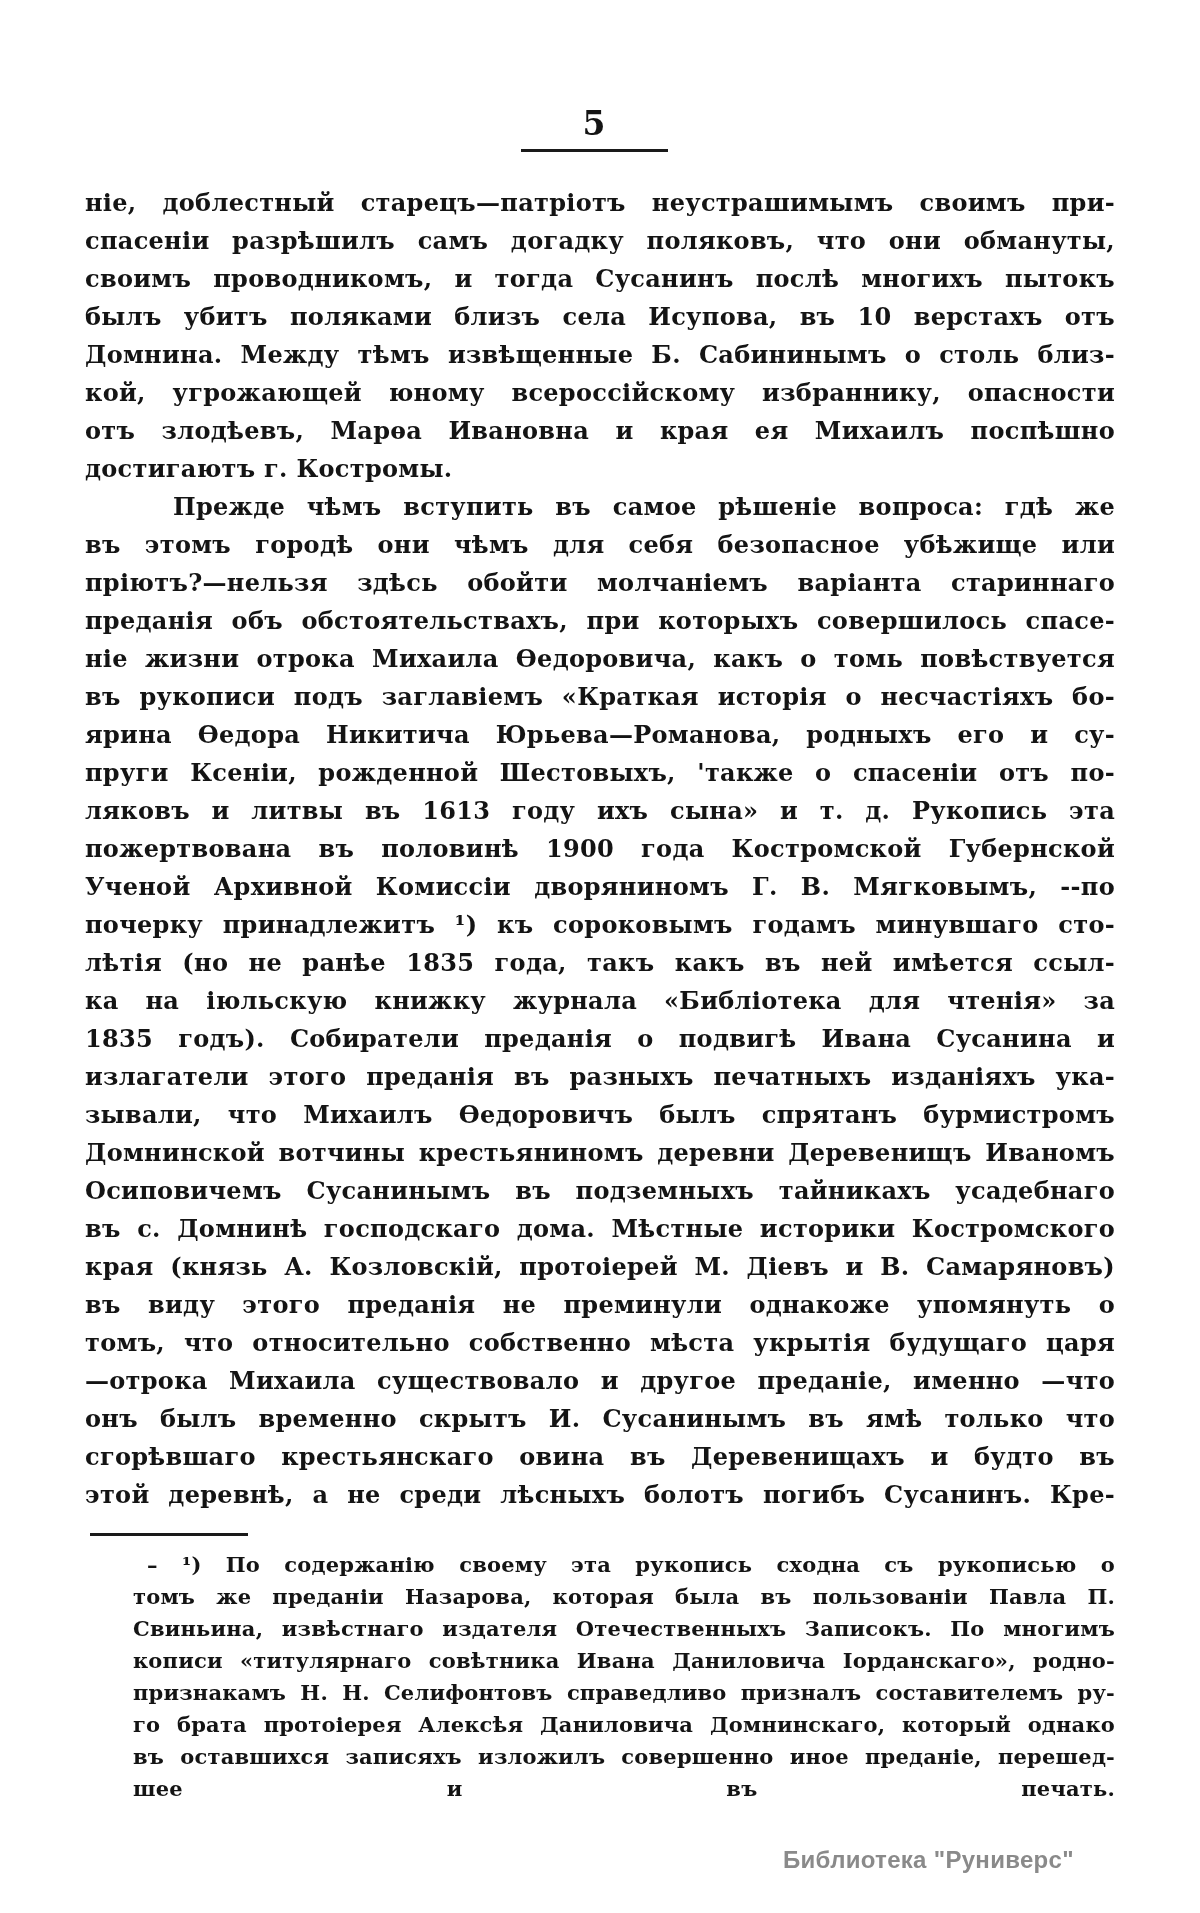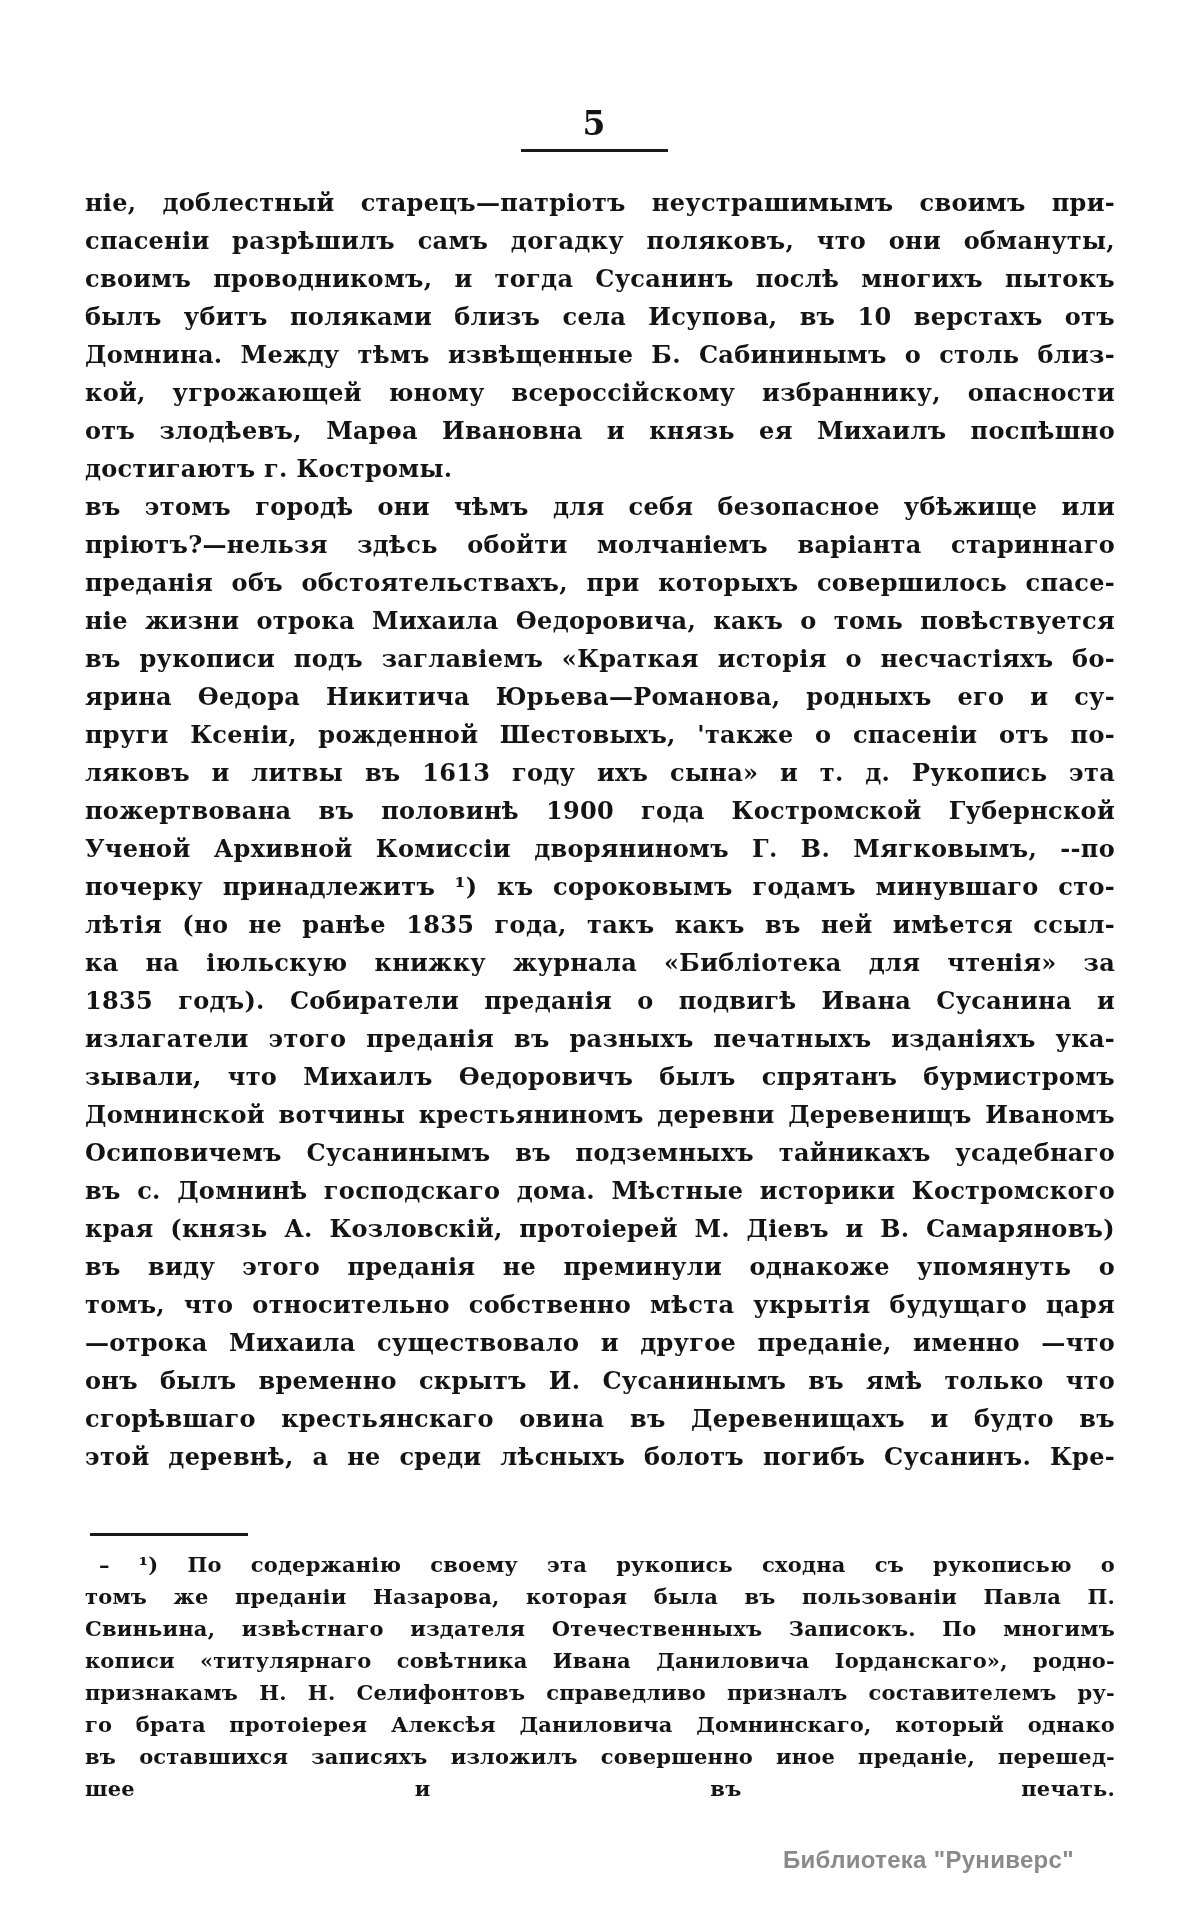--- a/index.html
+++ b/index.html
@@ -72,20 +72,21 @@
     font-size: 21px;
     font-weight: 700;
     letter-spacing: 0.2px;
   }
   .footnote .line {
     height: 32px;
     line-height: 32px;
     text-align: justify;
     text-align-last: justify;
     overflow: hidden;
+    margin-left: 48px;
   }
   .footnote .line.indent {
     text-indent: 14px;
   }
   .watermark {
     position: absolute;
     top: 1846px;
     left: 783px;
     font-family: "Liberation Sans", sans-serif;
     font-size: 24px;
@@ -103,22 +104,23 @@
 
   <div class="page-number-rule"></div>
 
   <div class="main-text">
       <div class="line">ніе, доблестный старецъ—патріотъ неустрашимымъ своимъ при-</div>
       <div class="line">спасеніи разрѣшилъ самъ догадку поляковъ, что они обмануты,</div>
       <div class="line">своимъ проводникомъ, и тогда Сусанинъ послѣ многихъ пытокъ</div>
       <div class="line">былъ убитъ поляками близъ села Исупова, въ 10 верстахъ отъ</div>
       <div class="line">Домнина. Между тѣмъ извѣщенные Б. Сабининымъ о столь близ-</div>
       <div class="line">кой, угрожающей юному всероссійскому избраннику, опасности</div>
-      <div class="line">отъ злодѣевъ, Марѳа Ивановна и князь ея Михаилъ поспѣшно</div>
+      <div class="line">отъ злодѣевъ, Марѳа Ивановна и края ея Михаилъ поспѣшно</div>
       <div class="line last">достигаютъ г. Костромы.</div>
+      <div class="line indent">Прежде чѣмъ вступить въ самое рѣшеніе вопроса: гдѣ же</div>
       <div class="line">въ этомъ городѣ они чѣмъ для себя безопасное убѣжище или</div>
       <div class="line">пріютъ?—нельзя здѣсь обойти молчаніемъ варіанта стариннаго</div>
       <div class="line">преданія объ обстоятельствахъ, при которыхъ совершилось спасе-</div>
       <div class="line">ніе жизни отрока Михаила Ѳедоровича, какъ о томь повѣствуется</div>
       <div class="line">въ рукописи подъ заглавіемъ «Краткая исторія о несчастіяхъ бо-</div>
       <div class="line">ярина Ѳедора Никитича Юрьева—Романова, родныхъ его и су-</div>
       <div class="line">пруги Ксеніи, рожденной Шестовыхъ, 'также о спасеніи отъ по-</div>
       <div class="line">ляковъ и литвы въ 1613 году ихъ сына» и т. д. Рукопись эта</div>
       <div class="line">пожертвована въ половинѣ 1900 года Костромской Губернской</div>
       <div class="line">Ученой Архивной Комиссіи дворяниномъ Г. В. Мягковымъ, --по</div>

